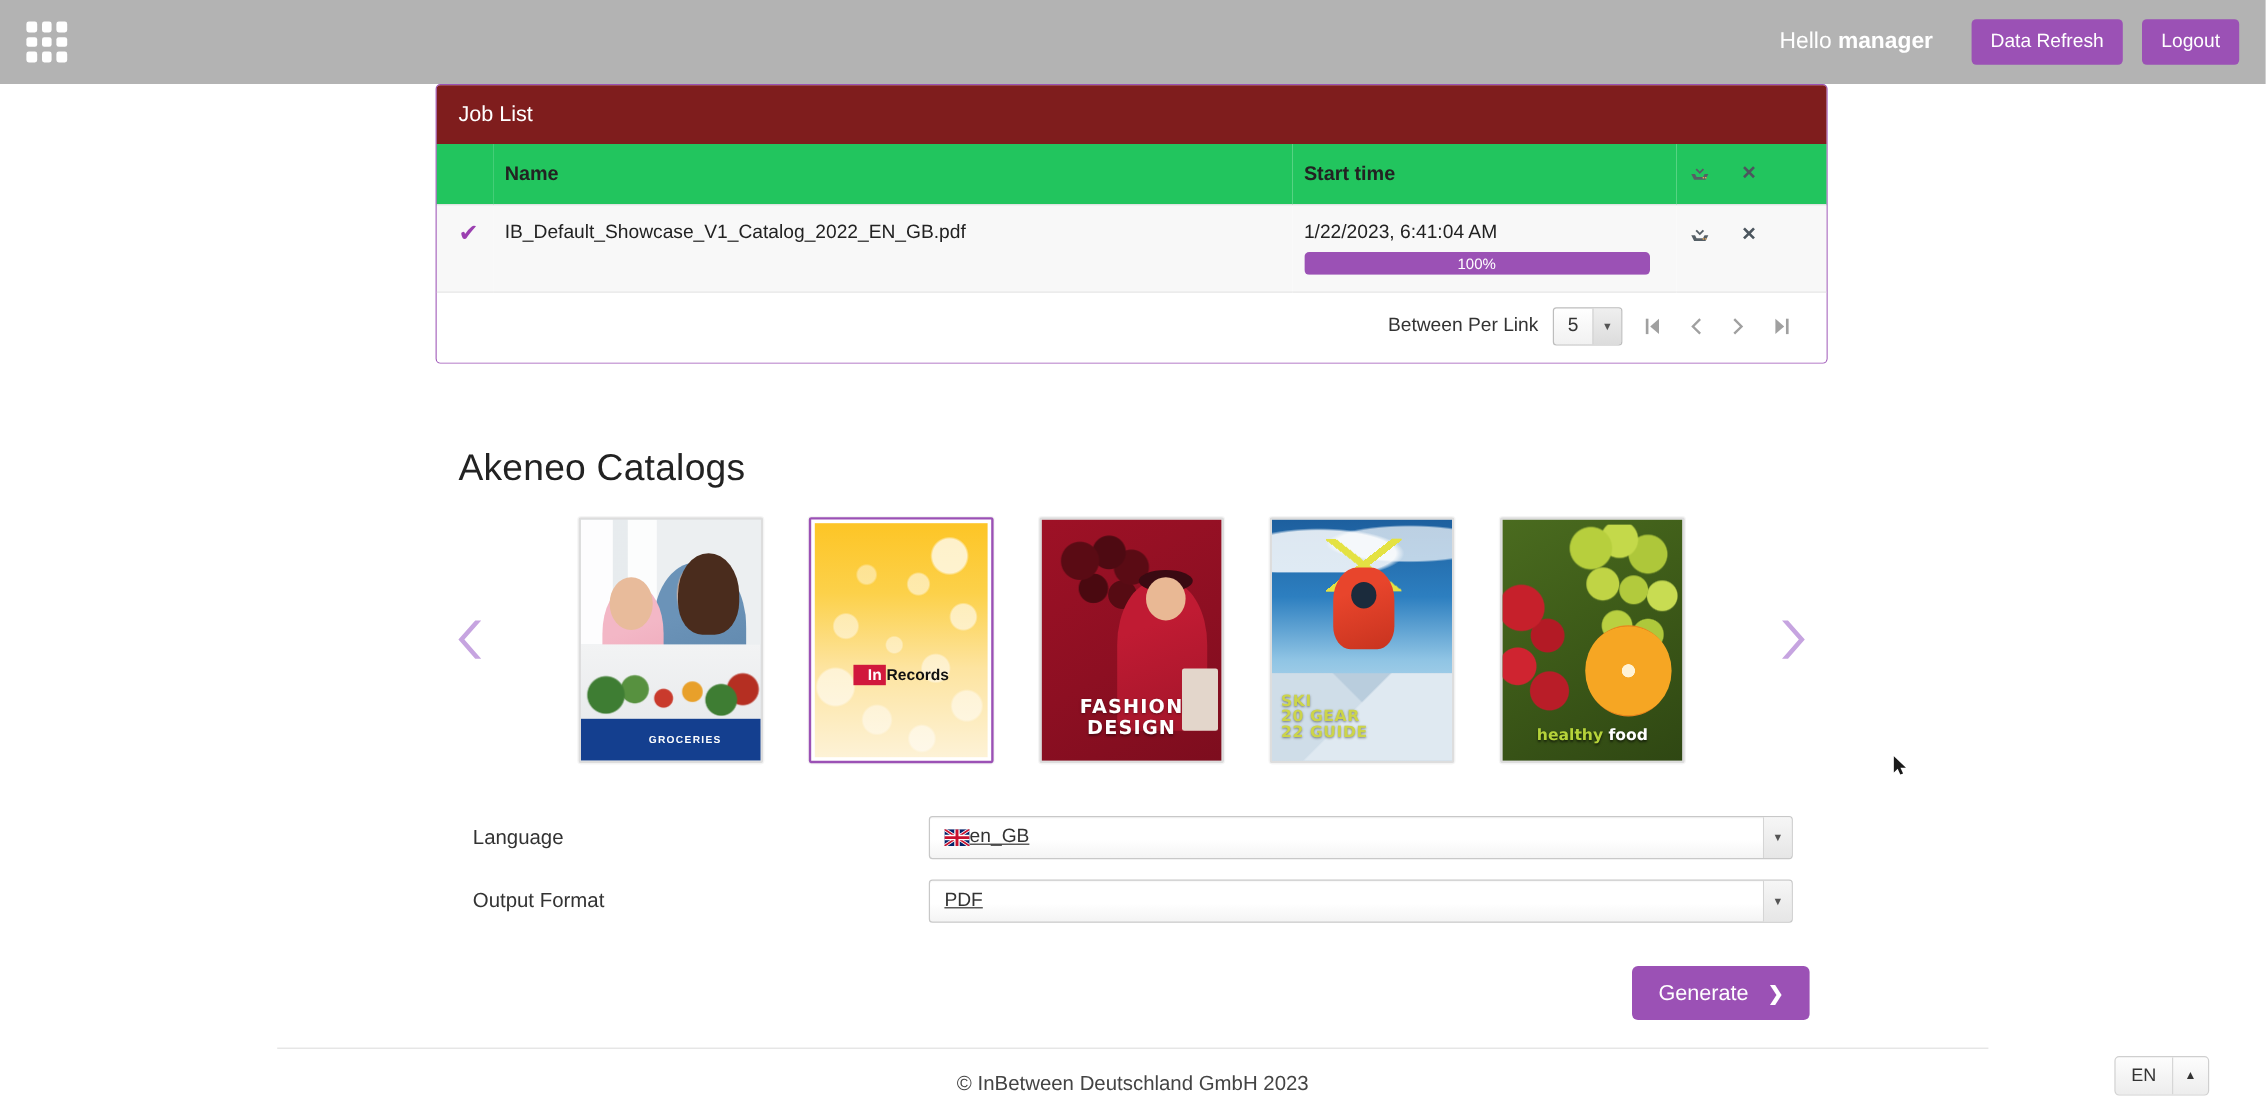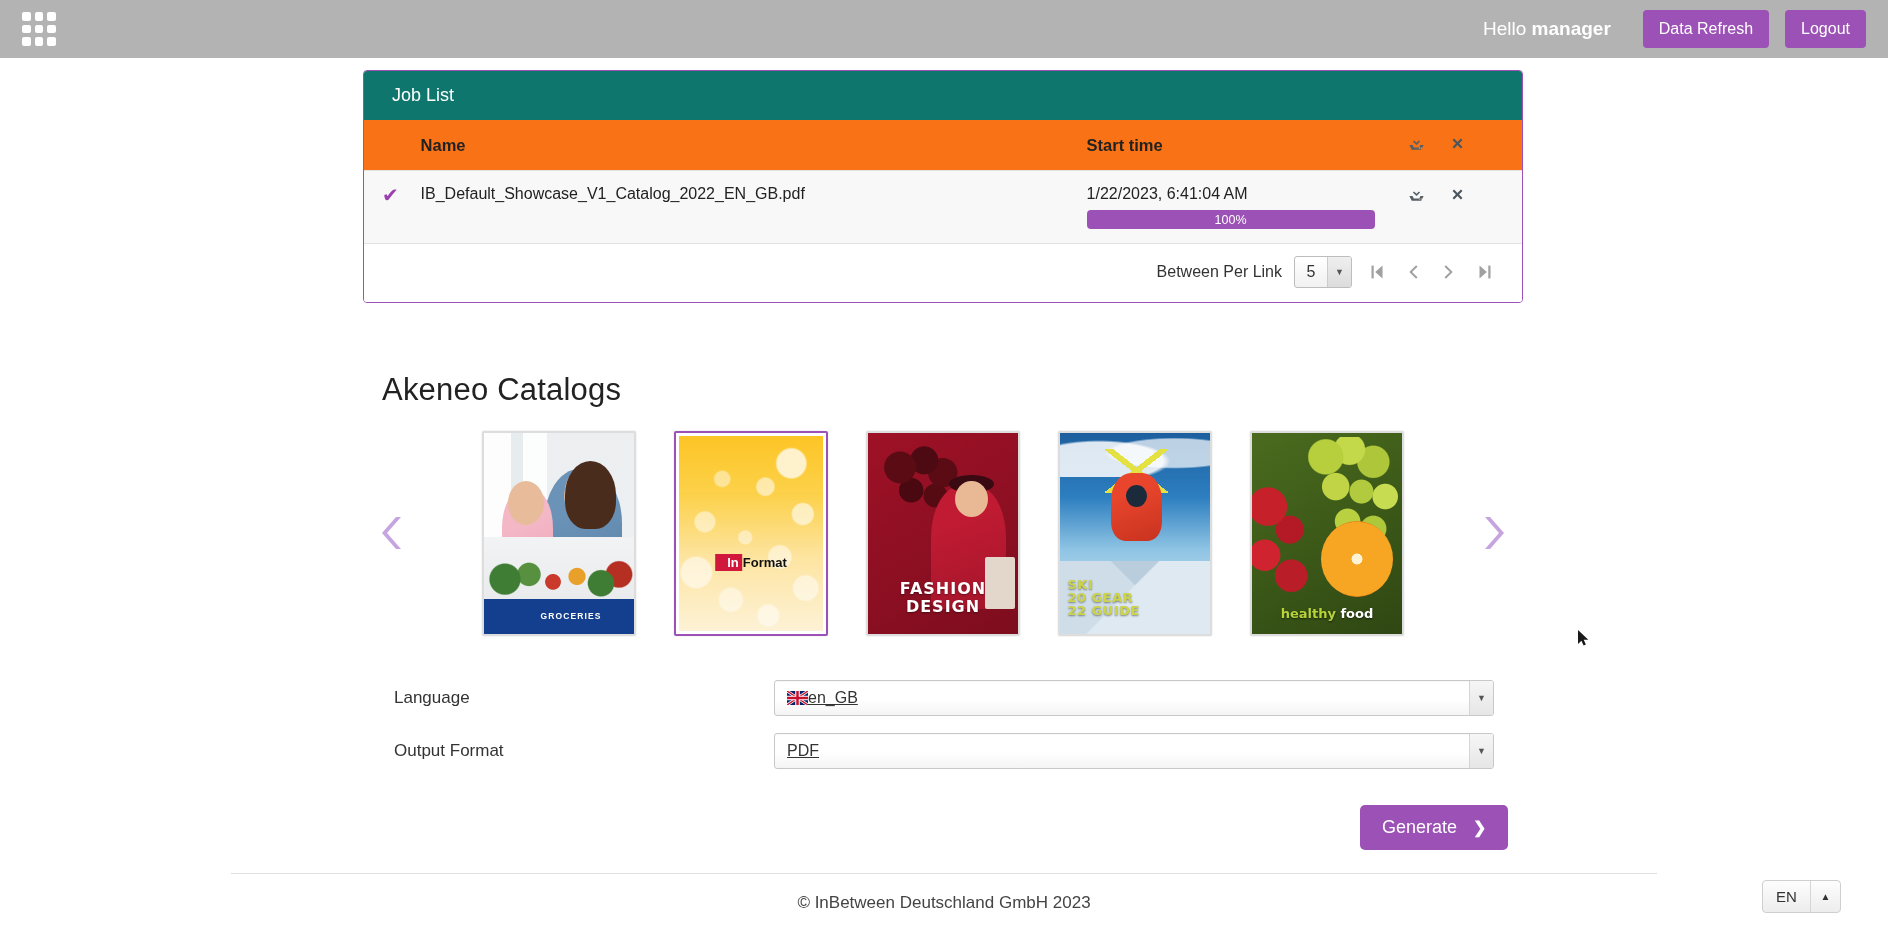--- a/index.html
+++ b/index.html
@@ -9,21 +9,21 @@
     width: 1888px; height: 931px;
     overflow: hidden;
     background: #ffffff;
     font-family: "Liberation Sans", sans-serif;
     -webkit-font-smoothing: antialiased;
   }
 
   
   .topbar {
     position: absolute; top: 0; left: 0;
-    width: 1888px; height: 58px;
+    width: 1888px; height: 70px;
     background: #b3b3b3;
     display: flex; align-items: center;
   }
   .apps-grid {
     margin-left: 22px;
     width: 34px; height: 34px;
     display: grid;
     grid-template-columns: repeat(3, 1fr);
     grid-template-rows: repeat(3, 1fr);
     gap: 4px;
@@ -62,38 +62,38 @@
   
   .joblist {
     position: absolute;
     left: 363px; top: 70px;
     width: 1160px;
     border: 1px solid #9b51b5;
     border-radius: 4px;
     background: #ffffff;
   }
   .joblist-header {
-    background: #0f766e;
+    background: #7f1d1d;
     color: #ffffff;
     font-size: 18px;
-    padding: 14px 28px;
+    padding: 14px 18px;
     border-radius: 3px 3px 0 0;
   }
   table.jobtable {
     width: 100%;
     border-collapse: collapse;
     font-size: 16px;
   }
   table.jobtable th {
     text-align: left;
     font-weight: bold;
     color: #222;
     padding: 14px 10px;
     border-bottom: 1px solid #e2e2e2;
-    background: #f97316;
+    background: #22c55e;
     font-size: 16.5px;
   }
   table.jobtable td {
     padding: 14px 10px;
     background: #f8f8f8;
     border-bottom: 1px solid #e2e2e2;
     color: #222;
     vertical-align: top;
   }
   .col-check { width: 42px; padding-left: 18px !important; }
@@ -626,21 +626,21 @@
         <div class="veg"></div>
         <div class="band">GROCERIES</div>
       </div>
     </div>
 
     <div class="thumb selected">
       <div class="art art-inbetween">
         <div class="bokeh"></div>
         <div class="ib-logo">
           <span class="ib-in">In</span>
-            <span class="ib-bet">Format</span>
+            <span class="ib-bet">Records</span>
         </div>
       </div>
     </div>
 
     <div class="thumb">
       <div class="art art-fashion">
         <div class="balloons"></div>
         <div class="lady"></div>
         <div class="hat"></div>
         <div class="ladyhead"></div>

